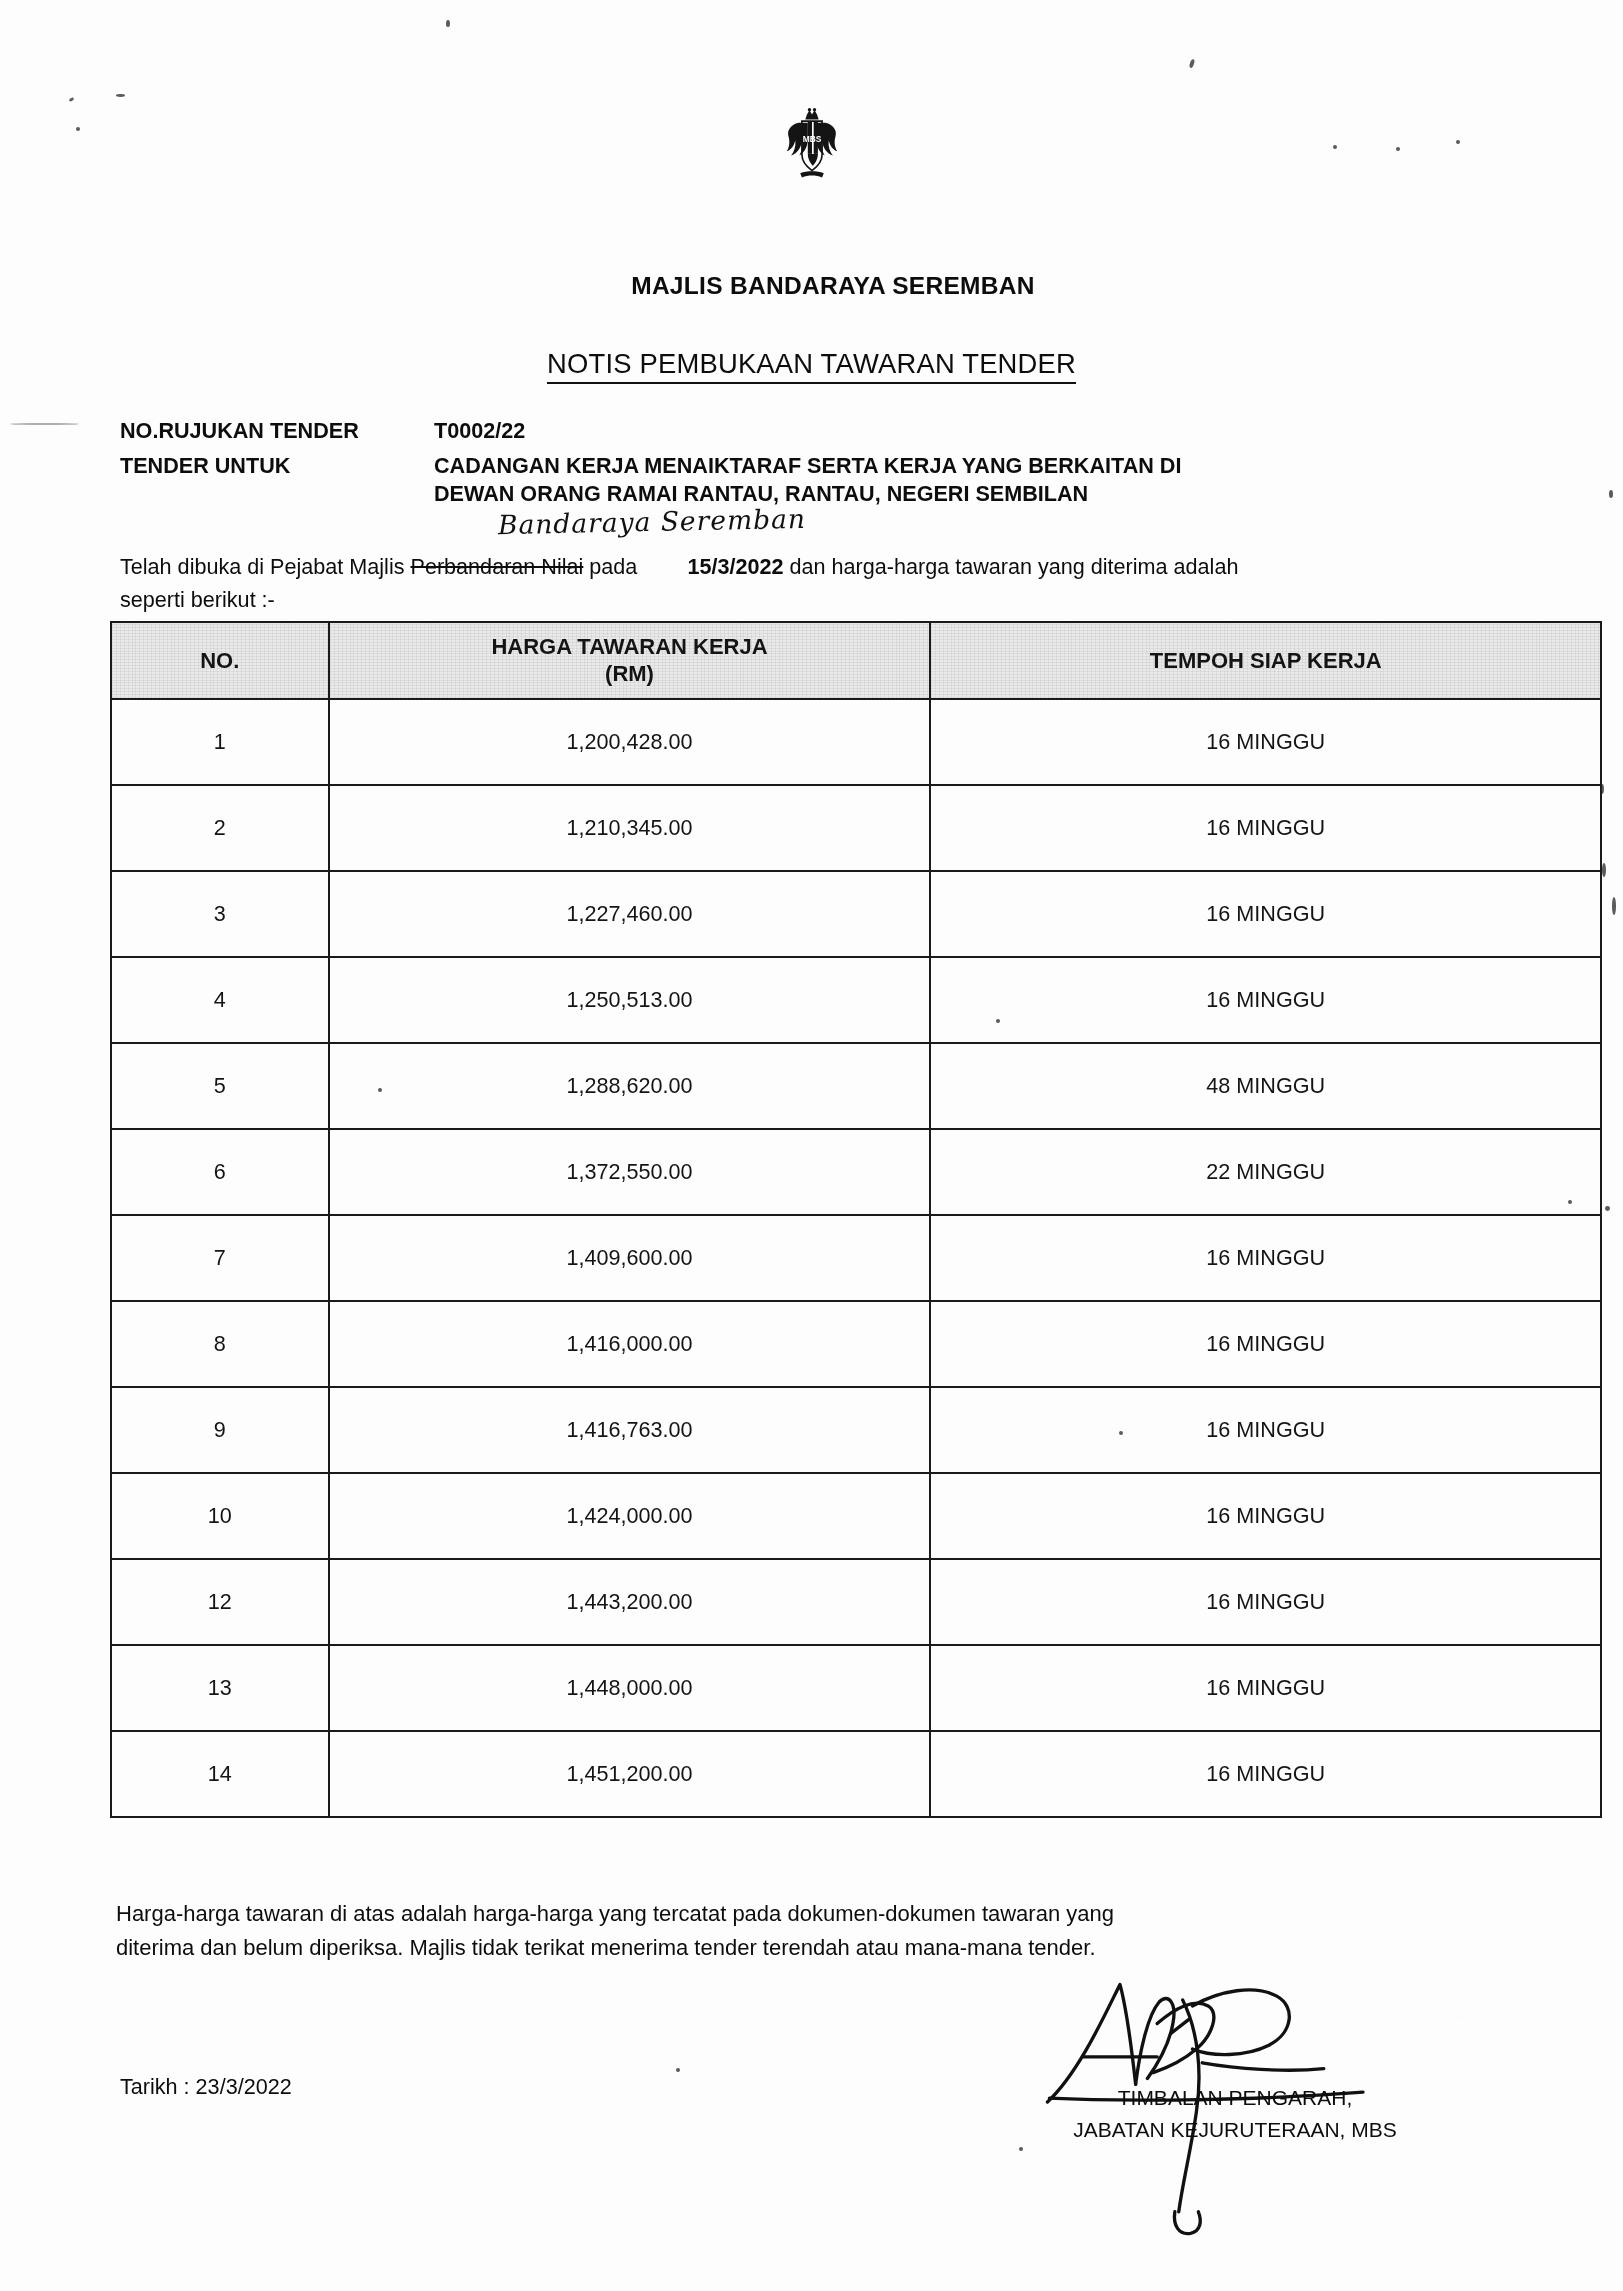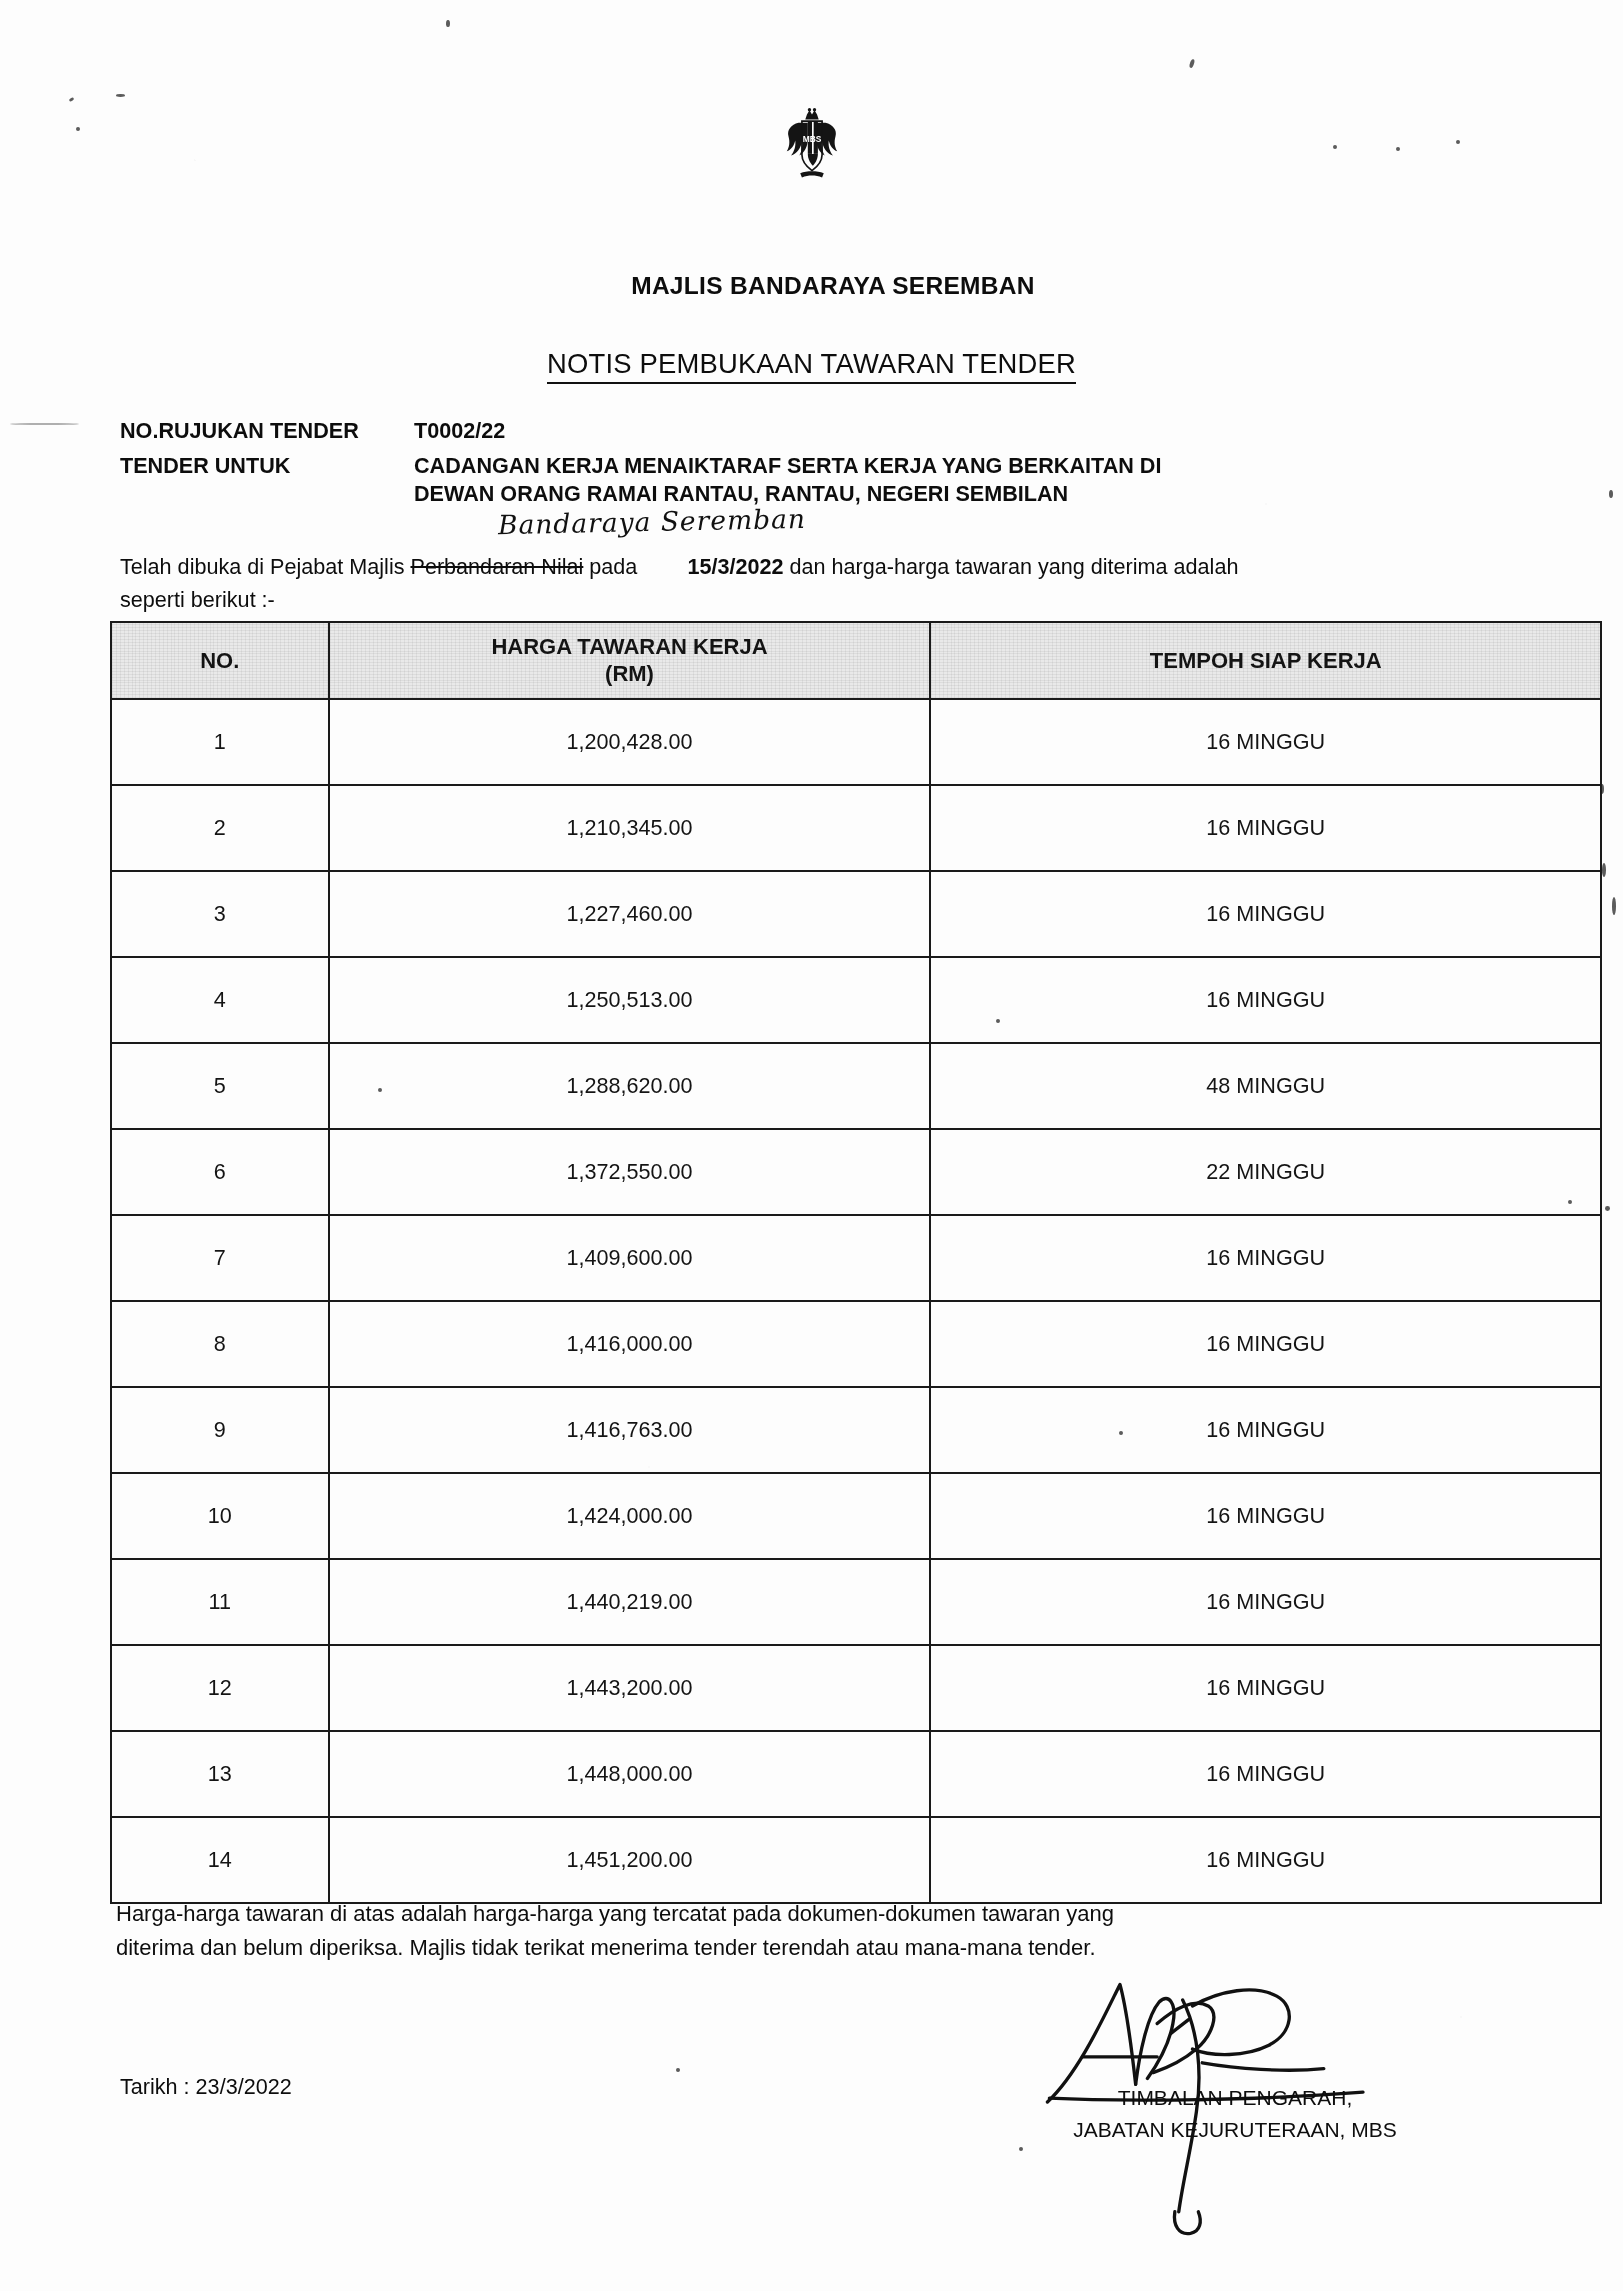--- a/index.html
+++ b/index.html
@@ -80,20 +80,21 @@
     margin-bottom: 7.8px;
     line-height: 1.28;
   }
   .ref-label {
     width: 294px;
     flex: 0 0 294px;
     white-space: nowrap;
   }
   .ref-value {
     flex: 1 1 auto;
+    margin-left: 20px;
   }
   .ref-value .ln { display: block; }
 
   
   .handwriting {
     position: absolute;
     font-family: "DejaVu Serif", serif;
     font-style: italic;
     font-weight: normal;
     color: #111;
@@ -320,25 +321,20 @@
             <td>16 MINGGU</td>
           </tr>
           <tr>
             <td>9</td>
             <td>1,416,763.00</td>
             <td>16 MINGGU</td>
           </tr>
           <tr>
             <td>10</td>
             <td>1,424,000.00</td>
-            <td>16 MINGGU</td>
-          </tr>
-          <tr>
-            <td>11</td>
-            <td>1,440,219.00</td>
             <td>16 MINGGU</td>
           </tr>
           <tr>
             <td>12</td>
             <td>1,443,200.00</td>
             <td>16 MINGGU</td>
           </tr>
           <tr>
             <td>13</td>
             <td>1,448,000.00</td>

